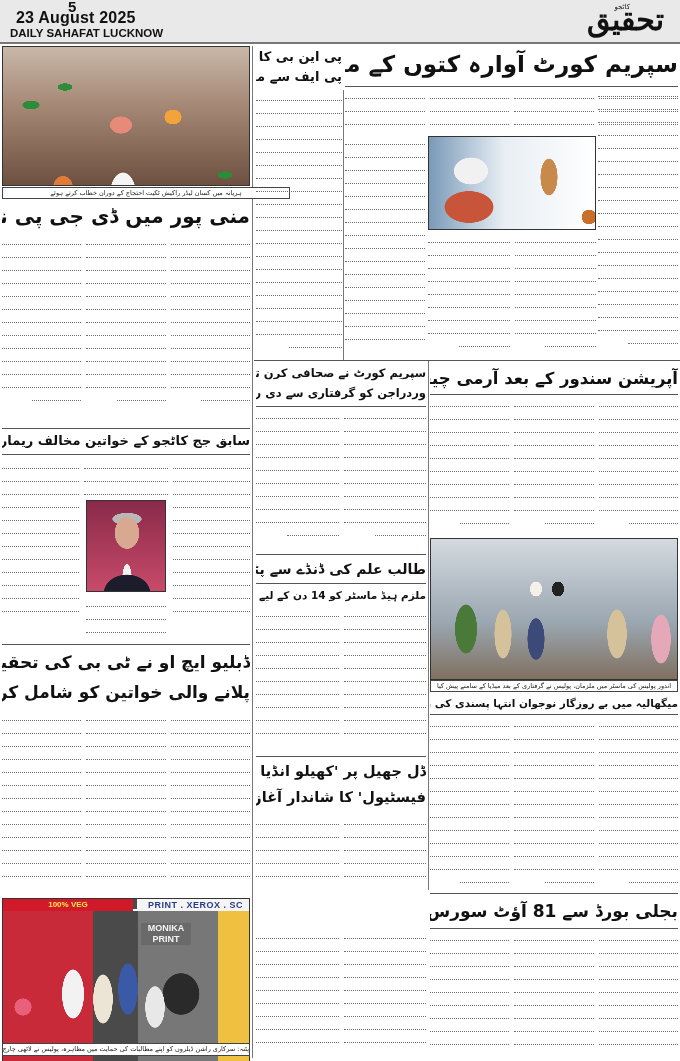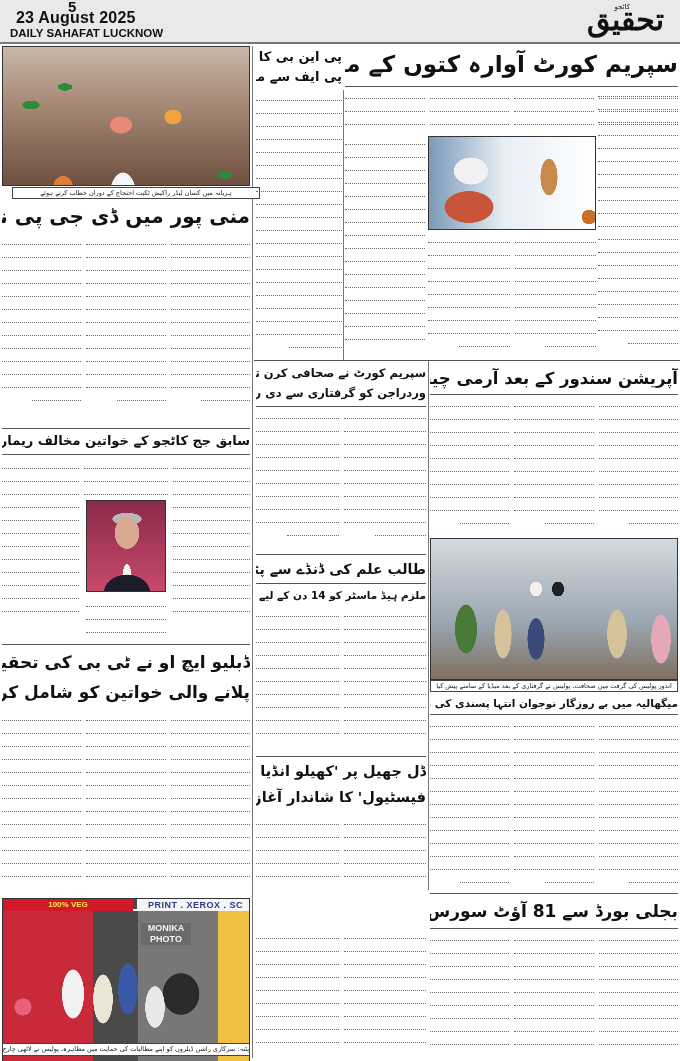--- a/index.html
+++ b/index.html
@@ -85,21 +85,21 @@
   <div class="pg-paper">DAILY SAHAFAT LUCKNOW</div>
   <div class="logo">تحقیق</div>
   <div class="logo-small">کاٹجو</div>
 </div>
 
 <div class="rule-v" style="left:252px; top:46px; height:1012px;"></div>
 <div class="rule-v" style="left:343px; top:90px; height:270px;"></div>
 <div class="rule-v" style="left:428px; top:360px; height:530px;"></div>
 
 <div class="photo ph-farmers" style="left:2px; top:46px; width:248px; height:140px;"></div>
-<div class="caption" style="left:12px; top:187px; width:248px; height:12px;">ہریانہ میں کسان لیڈر راکیش ٹکیت احتجاج کے دوران خطاب کرتے ہوئے</div>
+<div class="caption" style="left:2px; top:187px; width:288px; height:12px;">ہریانہ میں کسان لیڈر راکیش ٹکیت احتجاج کے دوران خطاب کرتے ہوئے</div>
 
 <div class="hl hl-l" style="left:2px; top:201px; width:248px;">منی پور میں ڈی جی پی نے نظم و نسق کا جائزہ لیا</div>
 
 <div class="cols" style="left:2px; top:236px; width:248px; height:180px;">
   <div class="col">
       <span class="txt"></span>
       <span class="txt"></span>
       <span class="txt"></span>
       <span class="txt"></span>
       <span class="txt"></span>
@@ -240,21 +240,21 @@
       <span class="txt"></span>
       <span class="txt"></span>
       <span class="txt"></span>
       <span class="txt"></span>
     </div>
 </div>
 
 <div class="photo ph-protest" style="left:2px; top:898px; width:248px; height:184px;">
   <div class="sign-veg">100% VEG</div>
   <div class="sign-xerox">PRINT . XEROX . SC</div>
-  <div class="sign-monika">MONIKA PHOTO</div>
+  <div class="sign-monika">MONIKA PRINT</div>
 </div>
 <div class="caption" style="left:2px; top:1043px; width:248px; height:13px;">پٹنہ: سرکاری راشن ڈیلروں کو اپنے مطالبات کی حمایت میں مظاہرہ، پولیس نے لاٹھی چارج کیا</div>
 
 <div class="hl hl-m" style="left:256px; top:46px; width:86px; font-size:13px;">پی این بی کا سی آر</div>
 <div class="hl hl-m" style="left:256px; top:66px; width:86px; font-size:13px;">پی ایف سے معاہدہ</div>
 <div class="cols" style="left:256px; top:92px; width:86px; height:264px;">
   <div class="col">
       <span class="txt"></span>
       <span class="txt"></span>
       <span class="txt"></span>
@@ -514,21 +514,21 @@
       <span class="txt"></span>
       <span class="txt"></span>
       <span class="txt"></span>
       <span class="txt"></span>
       <span class="txt"></span>
       <span class="txt short"></span>
     </div>
 </div>
 
 <div class="photo ph-arrest" style="left:430px; top:538px; width:248px; height:142px;"></div>
-<div class="caption" style="left:430px; top:680px; width:248px; height:12px;">اندور پولیس کی گرفت میں صحافت، پولیس نے گرفتاری کے بعد میڈیا کے سامنے پیش کیا</div>
+<div class="caption" style="left:430px; top:680px; width:248px; height:12px;">اندور پولیس کی ماسٹر میں ملزمان، پولیس نے گرفتاری کے بعد میڈیا کے سامنے پیش کیا</div>
 
 <div class="hl hl-s" style="left:430px; top:694px; width:248px; font-size:10.5px;">میگھالیہ میں بے روزگار نوجوان انتہا پسندی کی راہ اپنانے پر مجبور، مکل سنگما</div>
 <div class="rule-h" style="left:430px; top:714px; width:248px;"></div>
 <div class="cols" style="left:430px; top:718px; width:248px; height:172px;">
   <div class="col">
       <span class="txt"></span>
       <span class="txt"></span>
       <span class="txt"></span>
       <span class="txt"></span>
       <span class="txt"></span>

